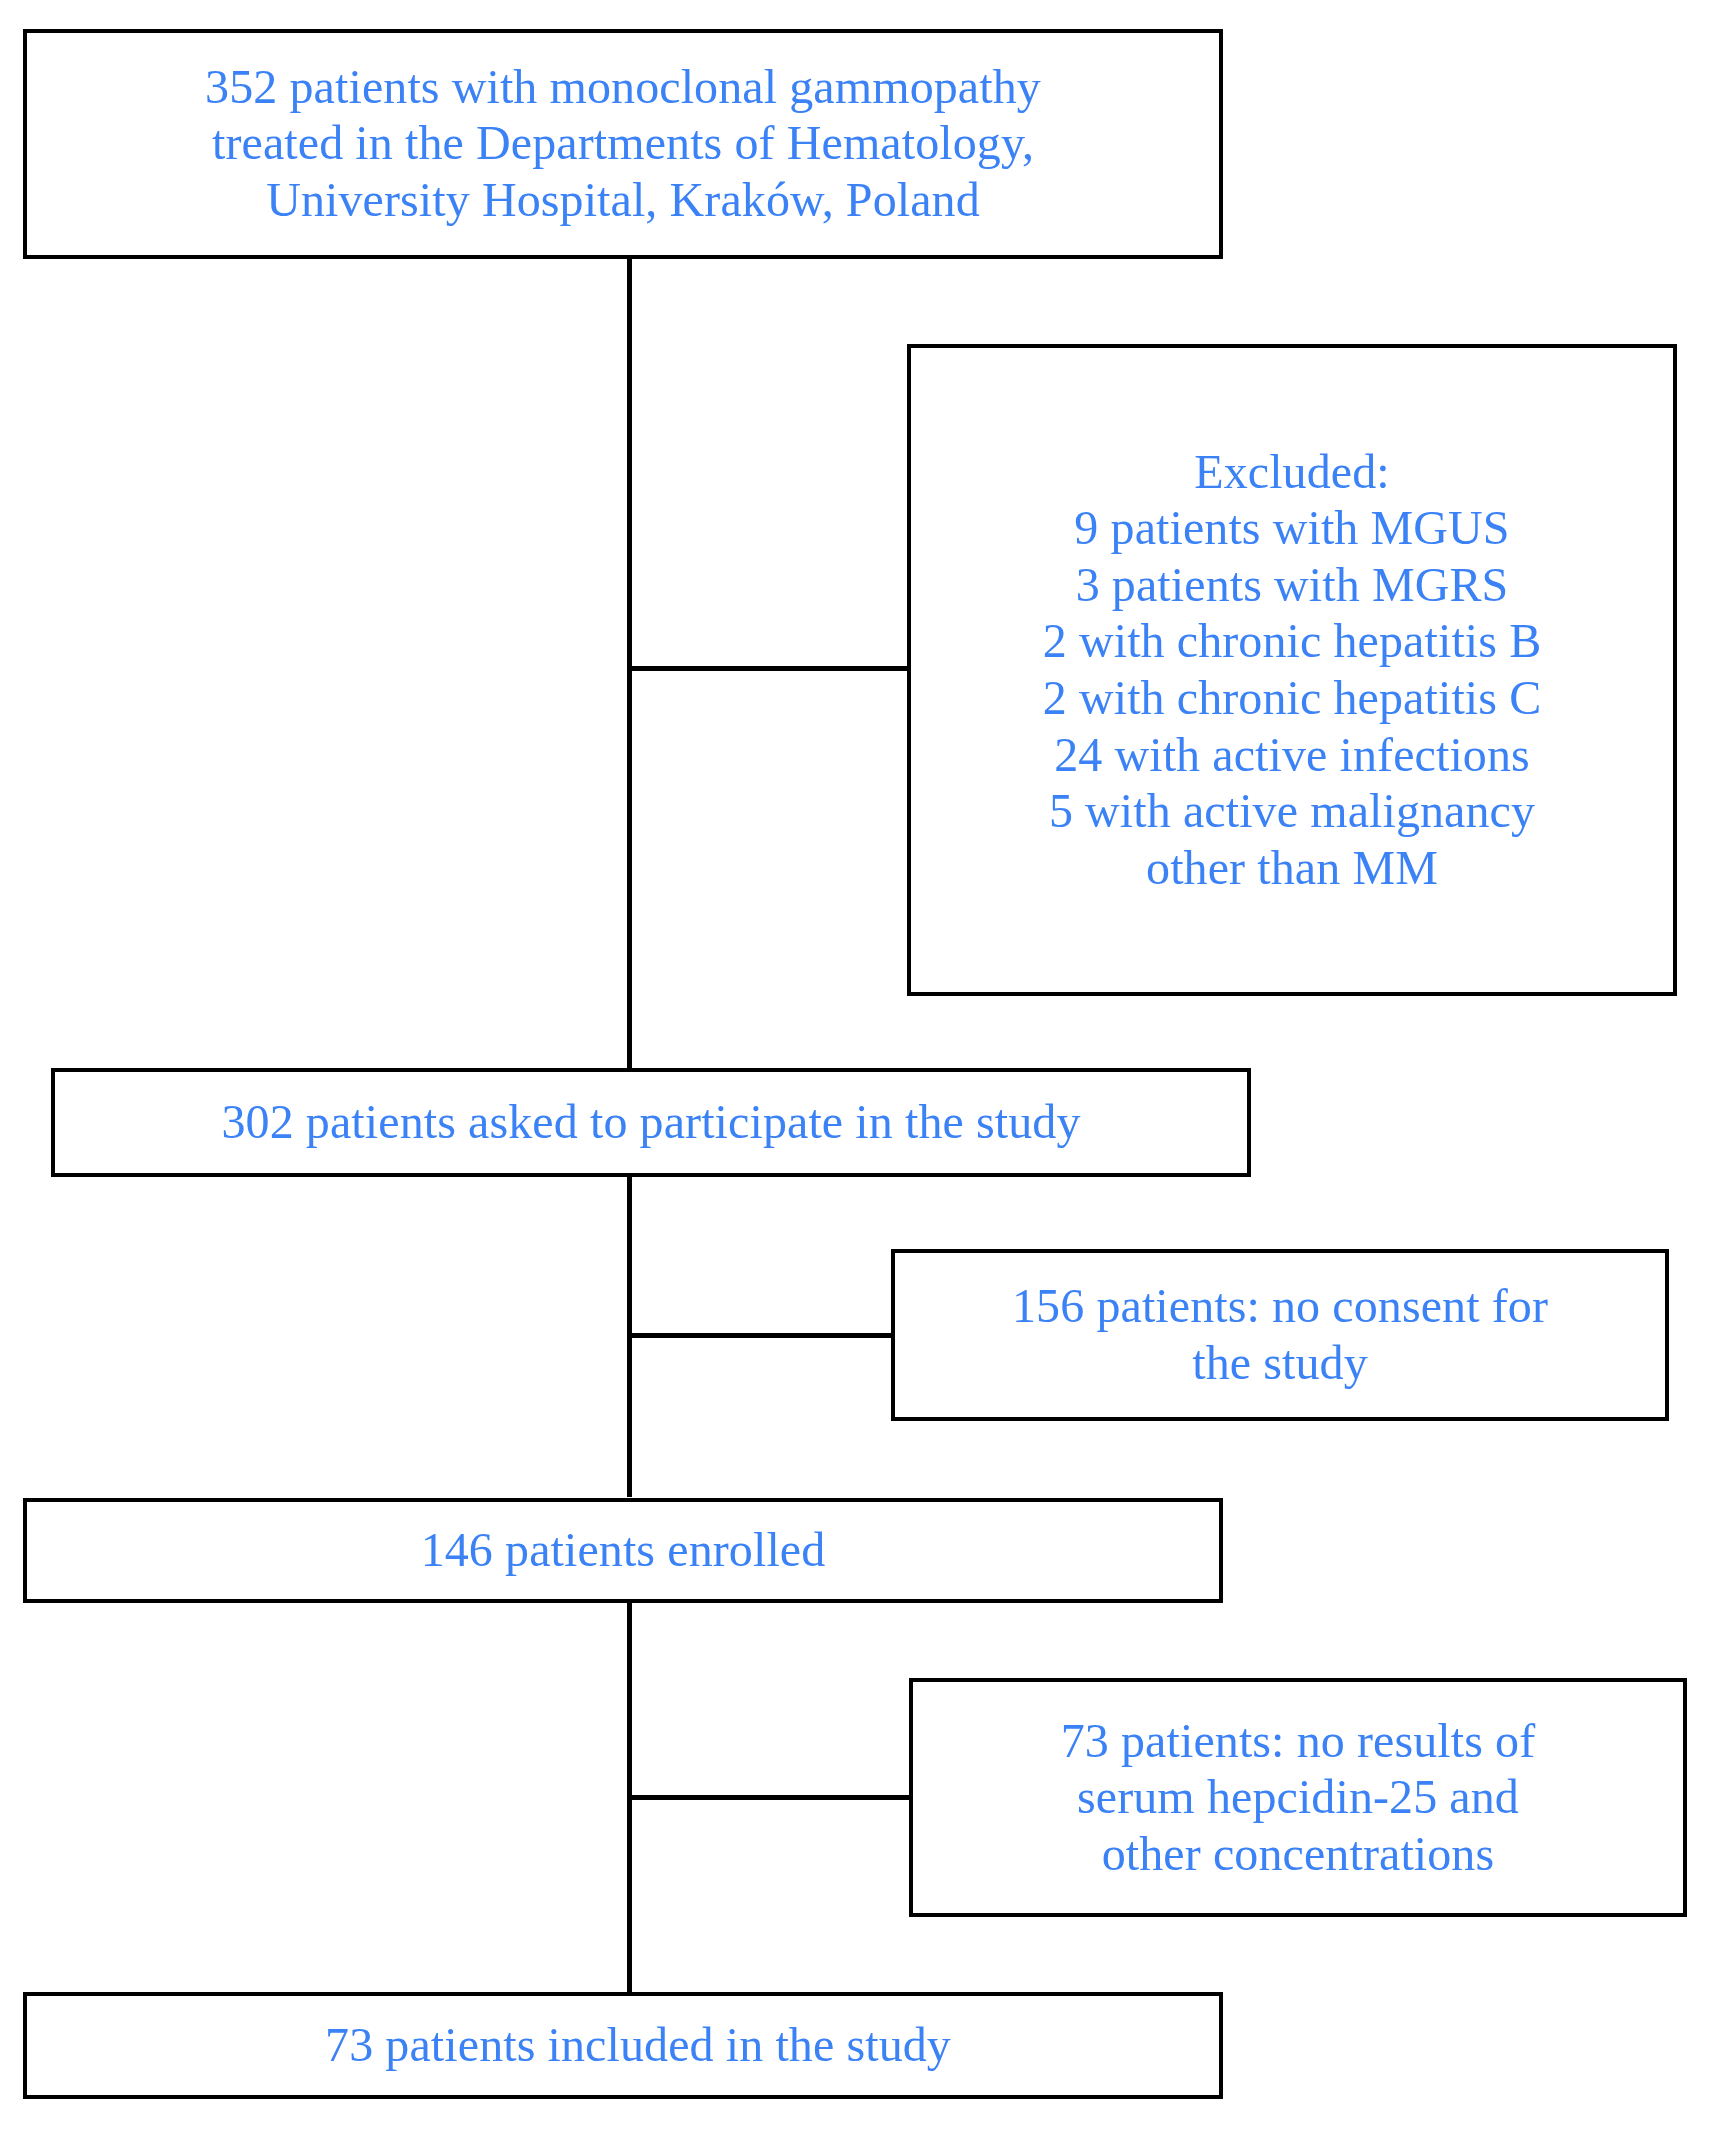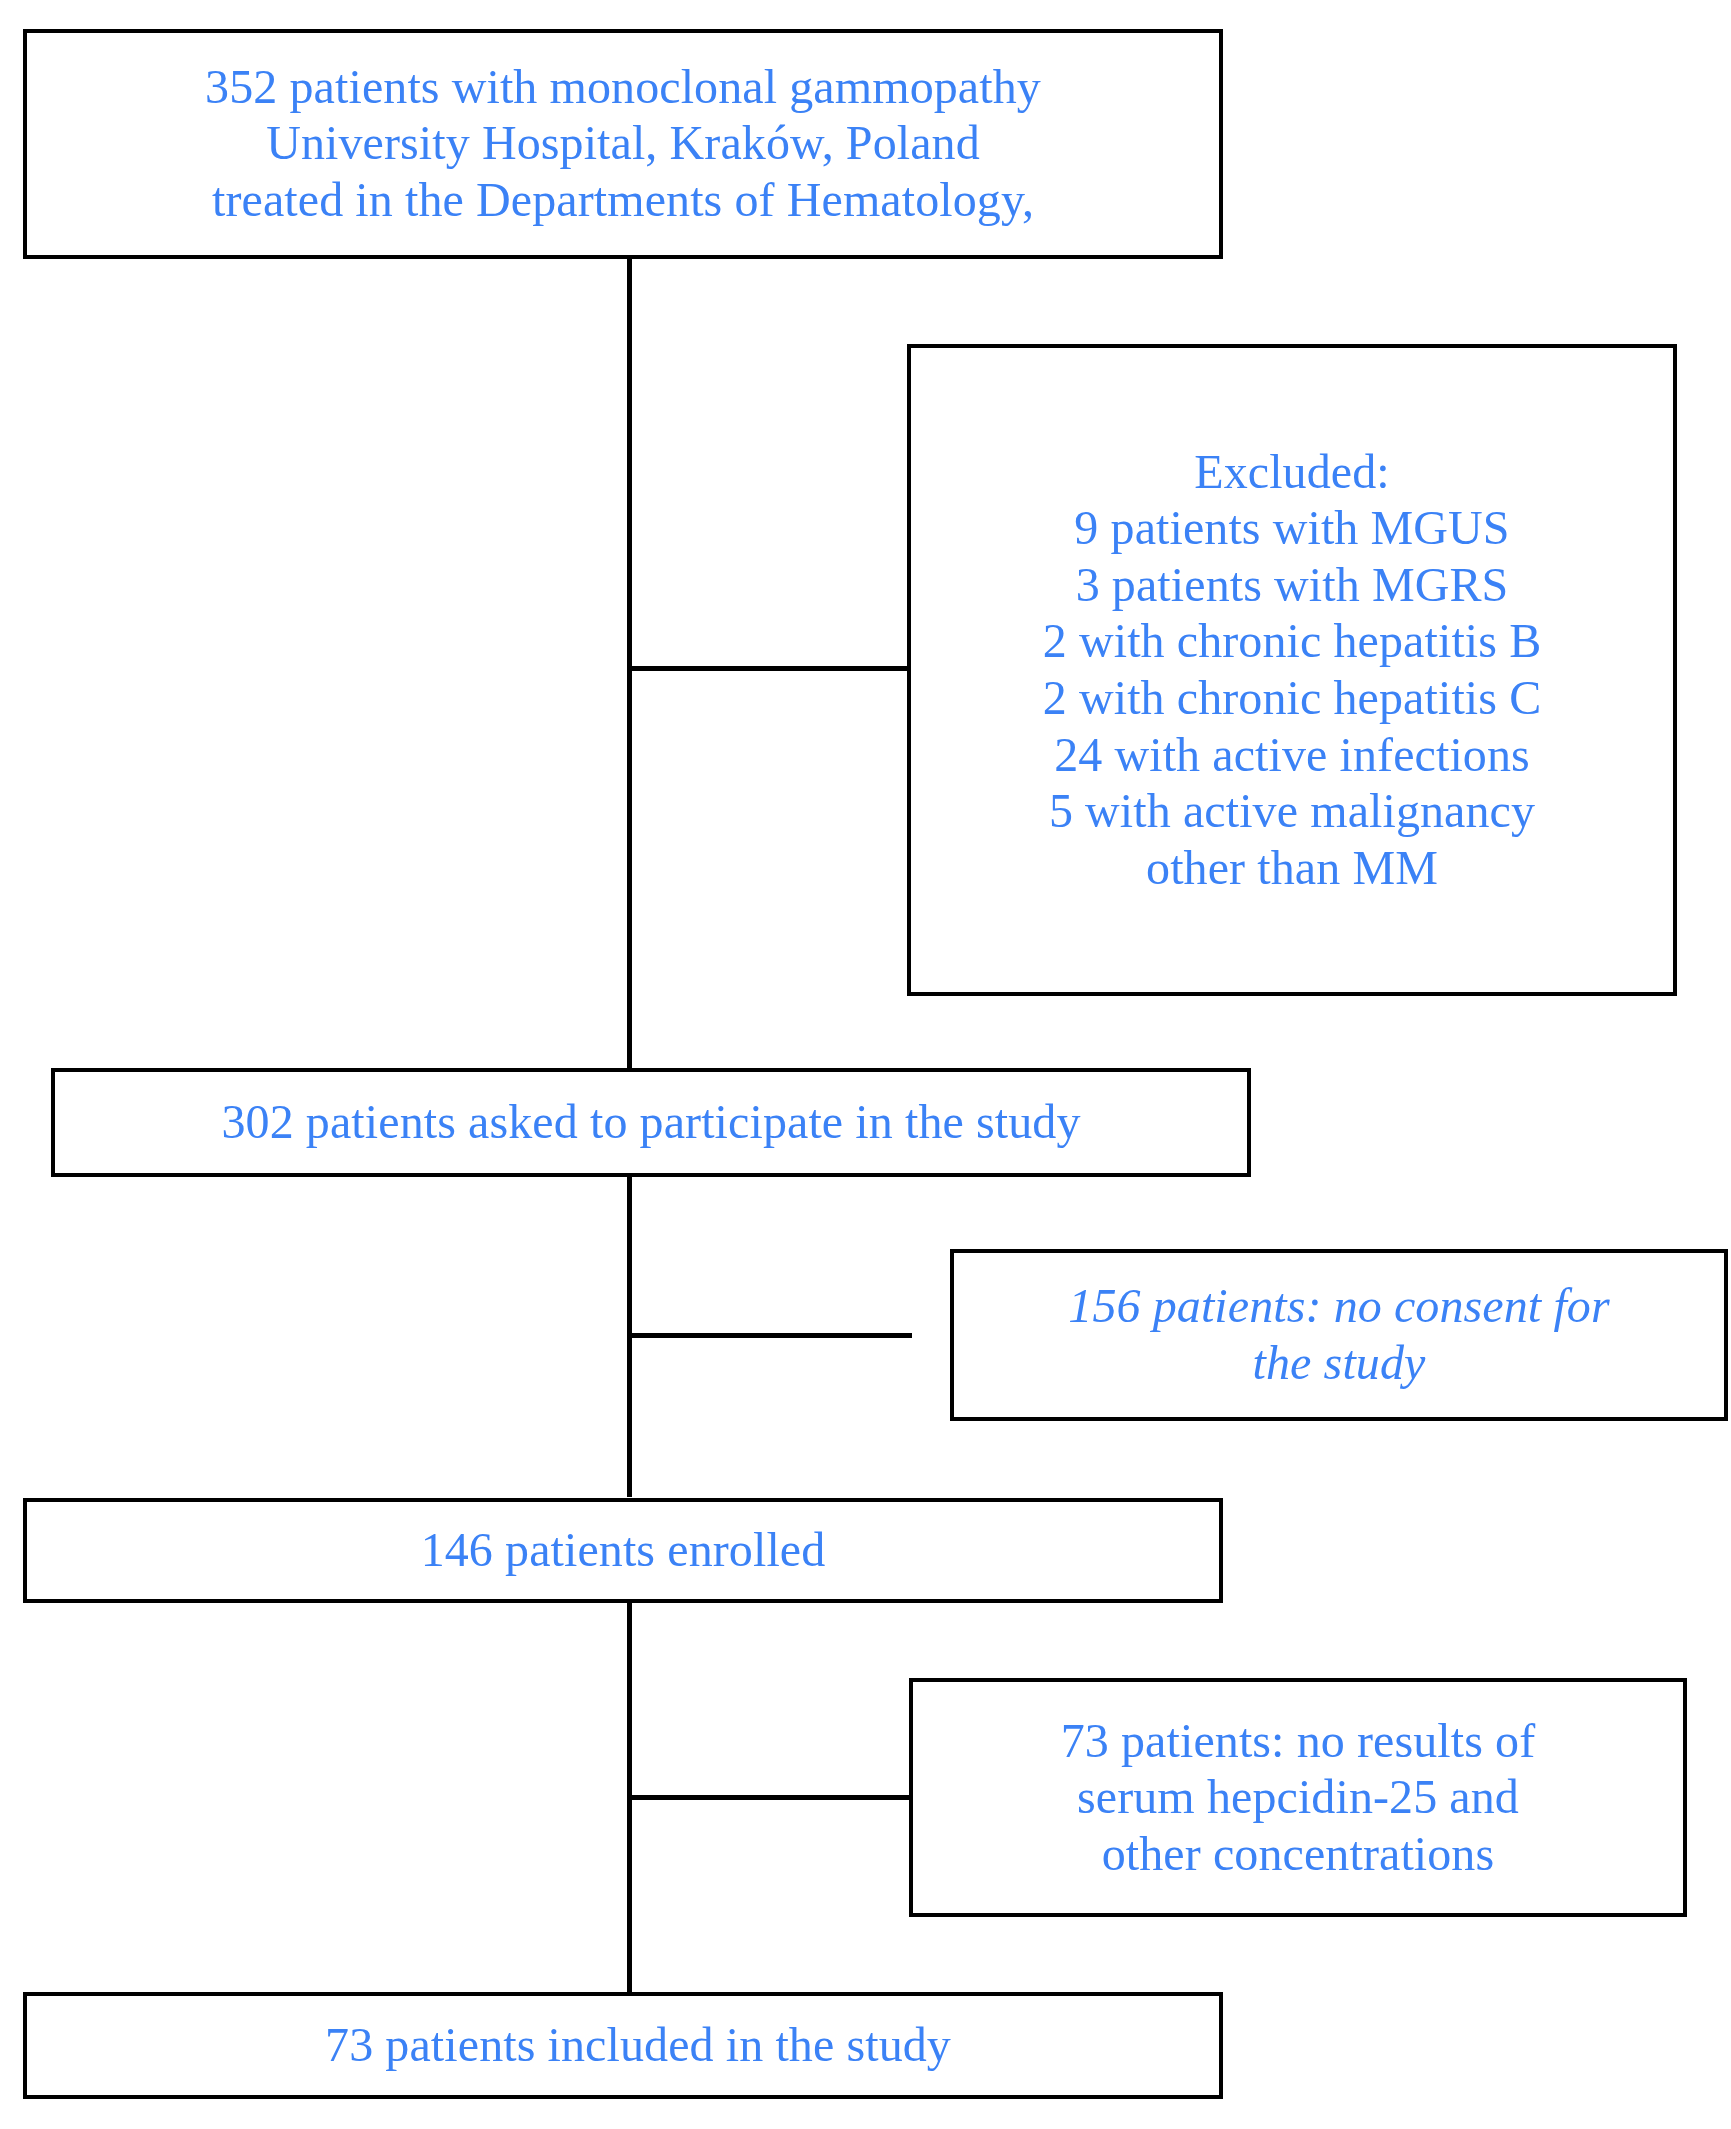--- a/index.html
+++ b/index.html
@@ -43,21 +43,21 @@
   }
 
   
   #node-source   { left: 23px;  top: 28.6px;   width: 1200px; height: 230px; }
   #node-asked    { left: 23px;  top: 1068px; width: 1200px; height: 109px; margin-left: 28px; }
   #node-enrolled { left: 23px;  top: 1498px; width: 1200px; height: 105px; }
   #node-included { left: 23px;  top: 1992px; width: 1200px; height: 107px; padding-left: 30px; }
 
   
   #node-excluded   { left: 907px; top: 344px;  width: 770px;  height: 652px; }
-  #node-noconsent  { left: 950px; top: 1249px; width: 778px; height: 172px; font-style: italic; }
+  #node-noconsent  { left: 891px; top: 1249px; width: 778px; height: 172px; }
   #node-noresults  { left: 909px; top: 1678px; width: 778px; height: 239px; }
 
   
   .vline {
     position: absolute;
     width: 4.6px;
     background: #000000;
     left: 627px;
   }
   .hline {
@@ -82,22 +82,22 @@
   <div class="vline" id="trunk-2"></div>
   <div class="vline" id="trunk-3"></div>
 
   <div class="hline" id="branch-1"></div>
   <div class="hline" id="branch-2"></div>
   <div class="hline" id="branch-3"></div>
 
   <div class="node" id="node-source">
     <span class="lines">
         <span>352 patients with monoclonal gammopathy</span>
+        <span>treated in the Departments of Hematology,</span>
         <span>University Hospital, Kraków, Poland</span>
-        <span>treated in the Departments of Hematology,</span>
       </span>
   </div>
 
   <div class="node" id="node-excluded">
     <span class="lines">
         <span>Excluded:</span>
         <span>9 patients with MGUS</span>
         <span>3 patients with MGRS</span>
         <span>2 with chronic hepatitis B</span>
         <span>2 with chronic hepatitis C</span>

